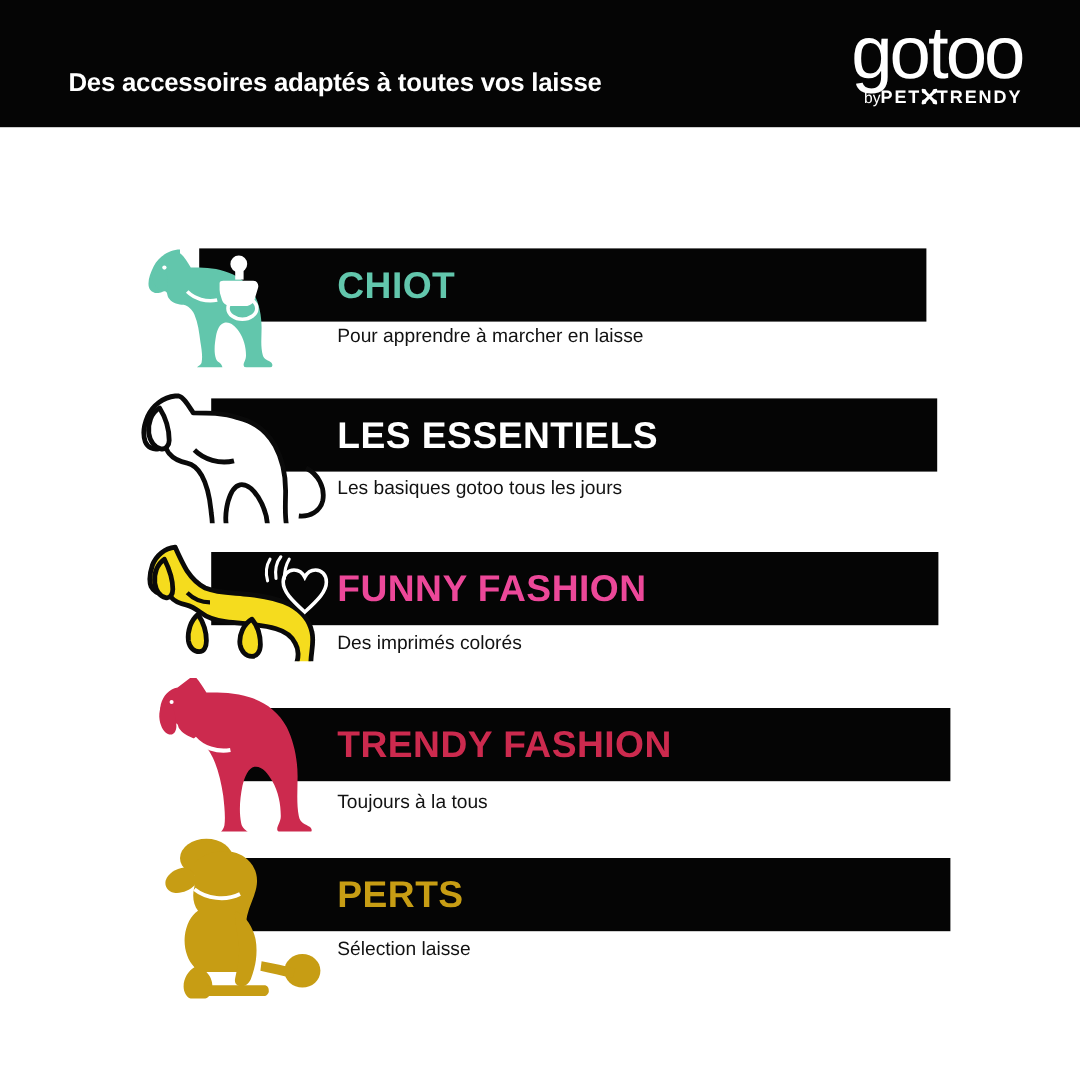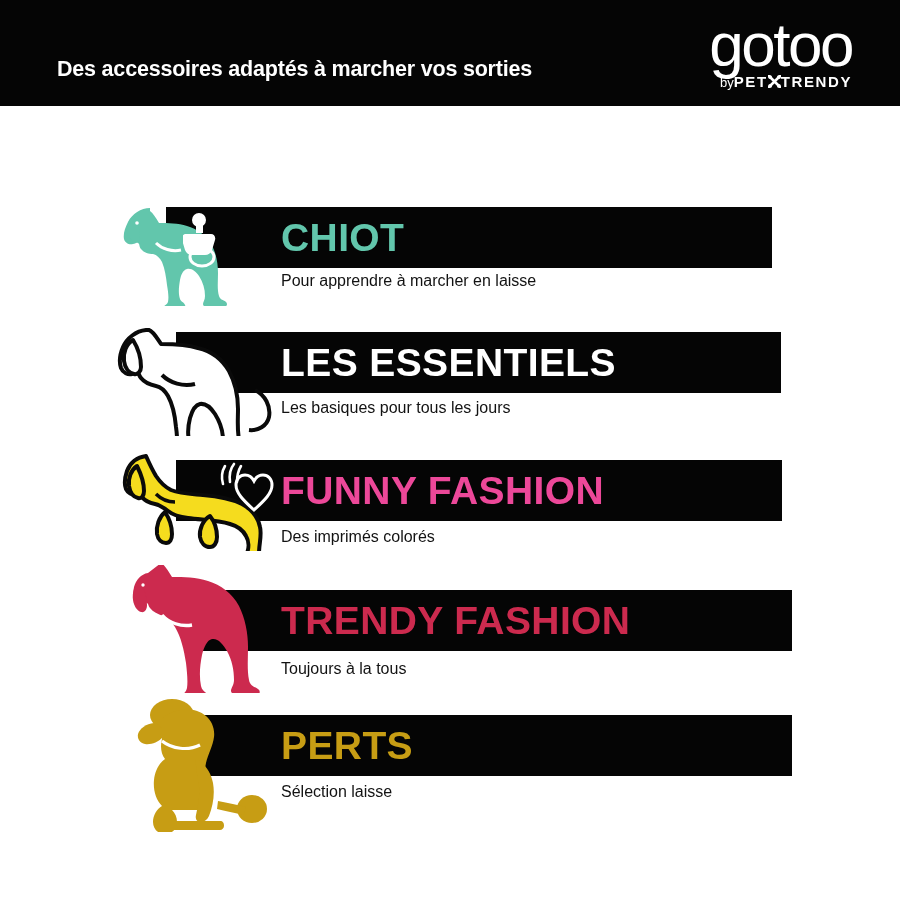--- a/index.html
+++ b/index.html
@@ -88,21 +88,21 @@
     left: 0;
     width: 900px;
   }
   .bar {
     position: absolute;
     background: #050505;
     height: 61px;
   }
   .bar-title {
     position: absolute;
-    font-size: 39px;
+    font-size: 31px;
     font-weight: bold;
     letter-spacing: 0.4px;
     white-space: nowrap;
     line-height: 61px;
   }
   .subtitle {
     position: absolute;
     font-size: 16px;
     color: #121212;
     white-space: nowrap;
@@ -140,21 +140,21 @@
   #row-5 { top: 0; }
   #row-5 .bar   { left: 186px; top: 715px; width: 606px; }
   #row-5 .bar-title { left: 281px; top: 715px; }
   #row-5 .subtitle  { left: 281px; top: 783px; }
   #row-5 .dog-art   { left: 132px; top: 697px; }
 </style>
 </head>
 <body>
 
 <div id="header">
-  <div id="header-title">Des accessoires adaptés à marcher vos sorties</div>
+  <div id="header-title">Des accessoires adaptés à toutes vos laisse</div>
 
   <div id="logo-block">
     <div id="logo-wordmark">gotoo</div>
     <div id="logo-sub">
       <span class="by">by</span><span class="pet">PET</span><span class="xmark">
         <svg width="13" height="13" viewBox="0 0 13 13">
           <path d="M1 1 L12 12 M12 1 L1 12" stroke="#ffffff" stroke-width="2.6" stroke-linecap="round" fill="none"></path>
           <circle cx="2.1" cy="2.1" r="1.9" fill="#ffffff"></circle>
           <circle cx="10.9" cy="2.1" r="1.9" fill="#ffffff"></circle>
           <circle cx="2.1" cy="10.9" r="1.9" fill="#ffffff"></circle>
@@ -216,21 +216,21 @@
         c-2 -9 -1 -20 -1 -30 c0 -13 -3 -27 -9 -38 c-7 -12 -18 -20 -31 -23
         c-12 -4 -25 -4 -37 -4 c-4 -6 -8 -13 -12 -14 z"></path>
       <path fill="#ffffff" stroke="#0a0a0a" stroke-width="4" stroke-linejoin="round" d="M21 24
         c-7 4 -10 13 -9 21 c1 7 5 12 10 13 c4 1 7 -3 7 -7 c0 -9 -3 -19 -8 -27 z"></path>
       <path fill="none" stroke="#0a0a0a" stroke-width="4" d="M50 59 c8 8 21 12 33 9"></path>
       <path fill="none" stroke="#0a0a0a" stroke-width="4" d="M143 74 c10 5 16 16 14 27 c-2 9 -11 14 -20 13"></path>
     </svg>
   </div>
 
   <div class="bar-title" style="color:#ffffff;">LES ESSENTIELS</div>
-  <div class="subtitle">Les basiques pour tous les jours</div>
+  <div class="subtitle">Les basiques gotoo tous les jours</div>
 </div>
 
 <div class="row" id="row-3">
   <div class="bar"></div>
 
   <div class="dog-art">
     <svg width="165" height="105" viewBox="0 0 165 105">
       <path fill="#F5DC1E" stroke="#0a0a0a" stroke-width="4" stroke-linejoin="round" d="M26 10
         c-9 1 -16 7 -19 15 c-2 6 -3 13 -1 18 c2 4 6 6 9 5 c2 -1 3 -3 4 -2
         c2 1 1 3 3 5 c3 4 8 6 13 7 c5 1 9 4 13 7 c5 4 12 6 20 7 c14 2 29 2 42 6

